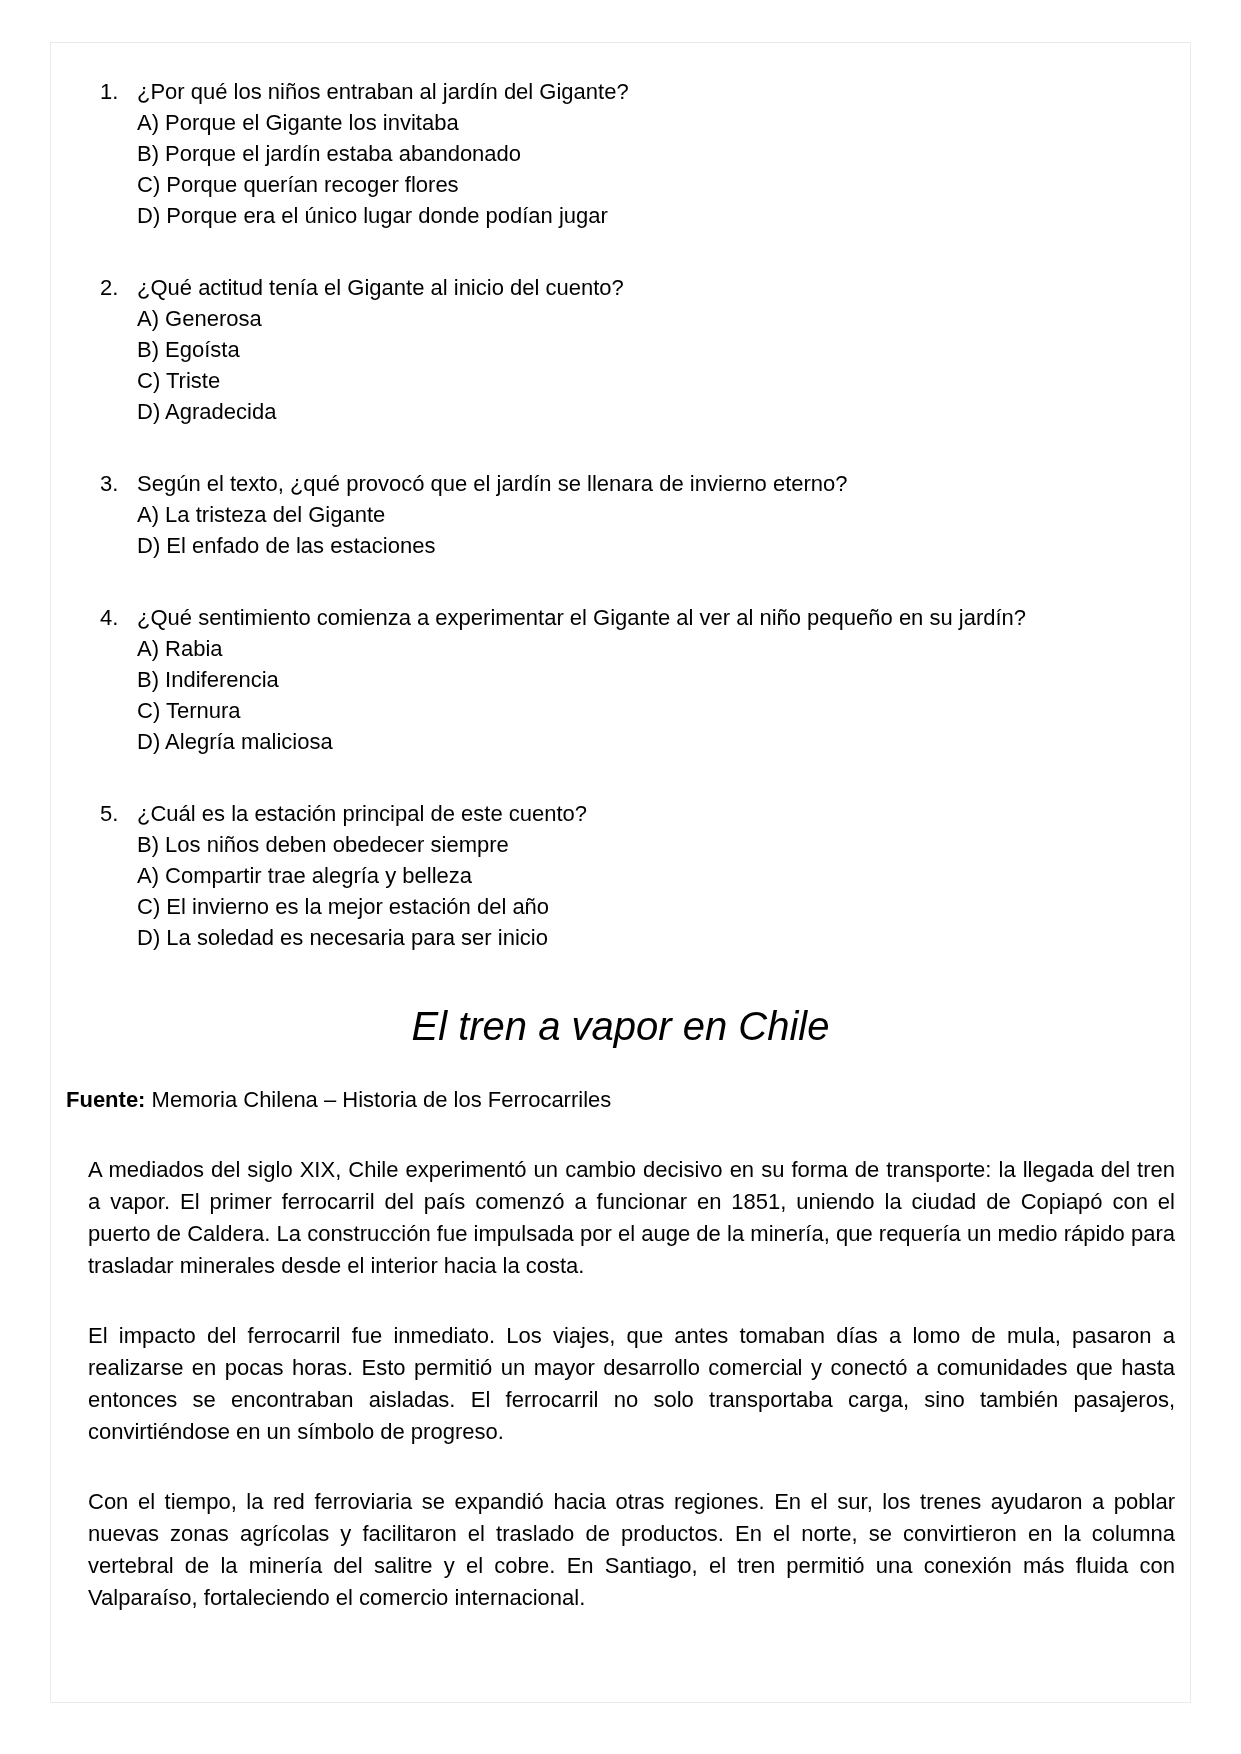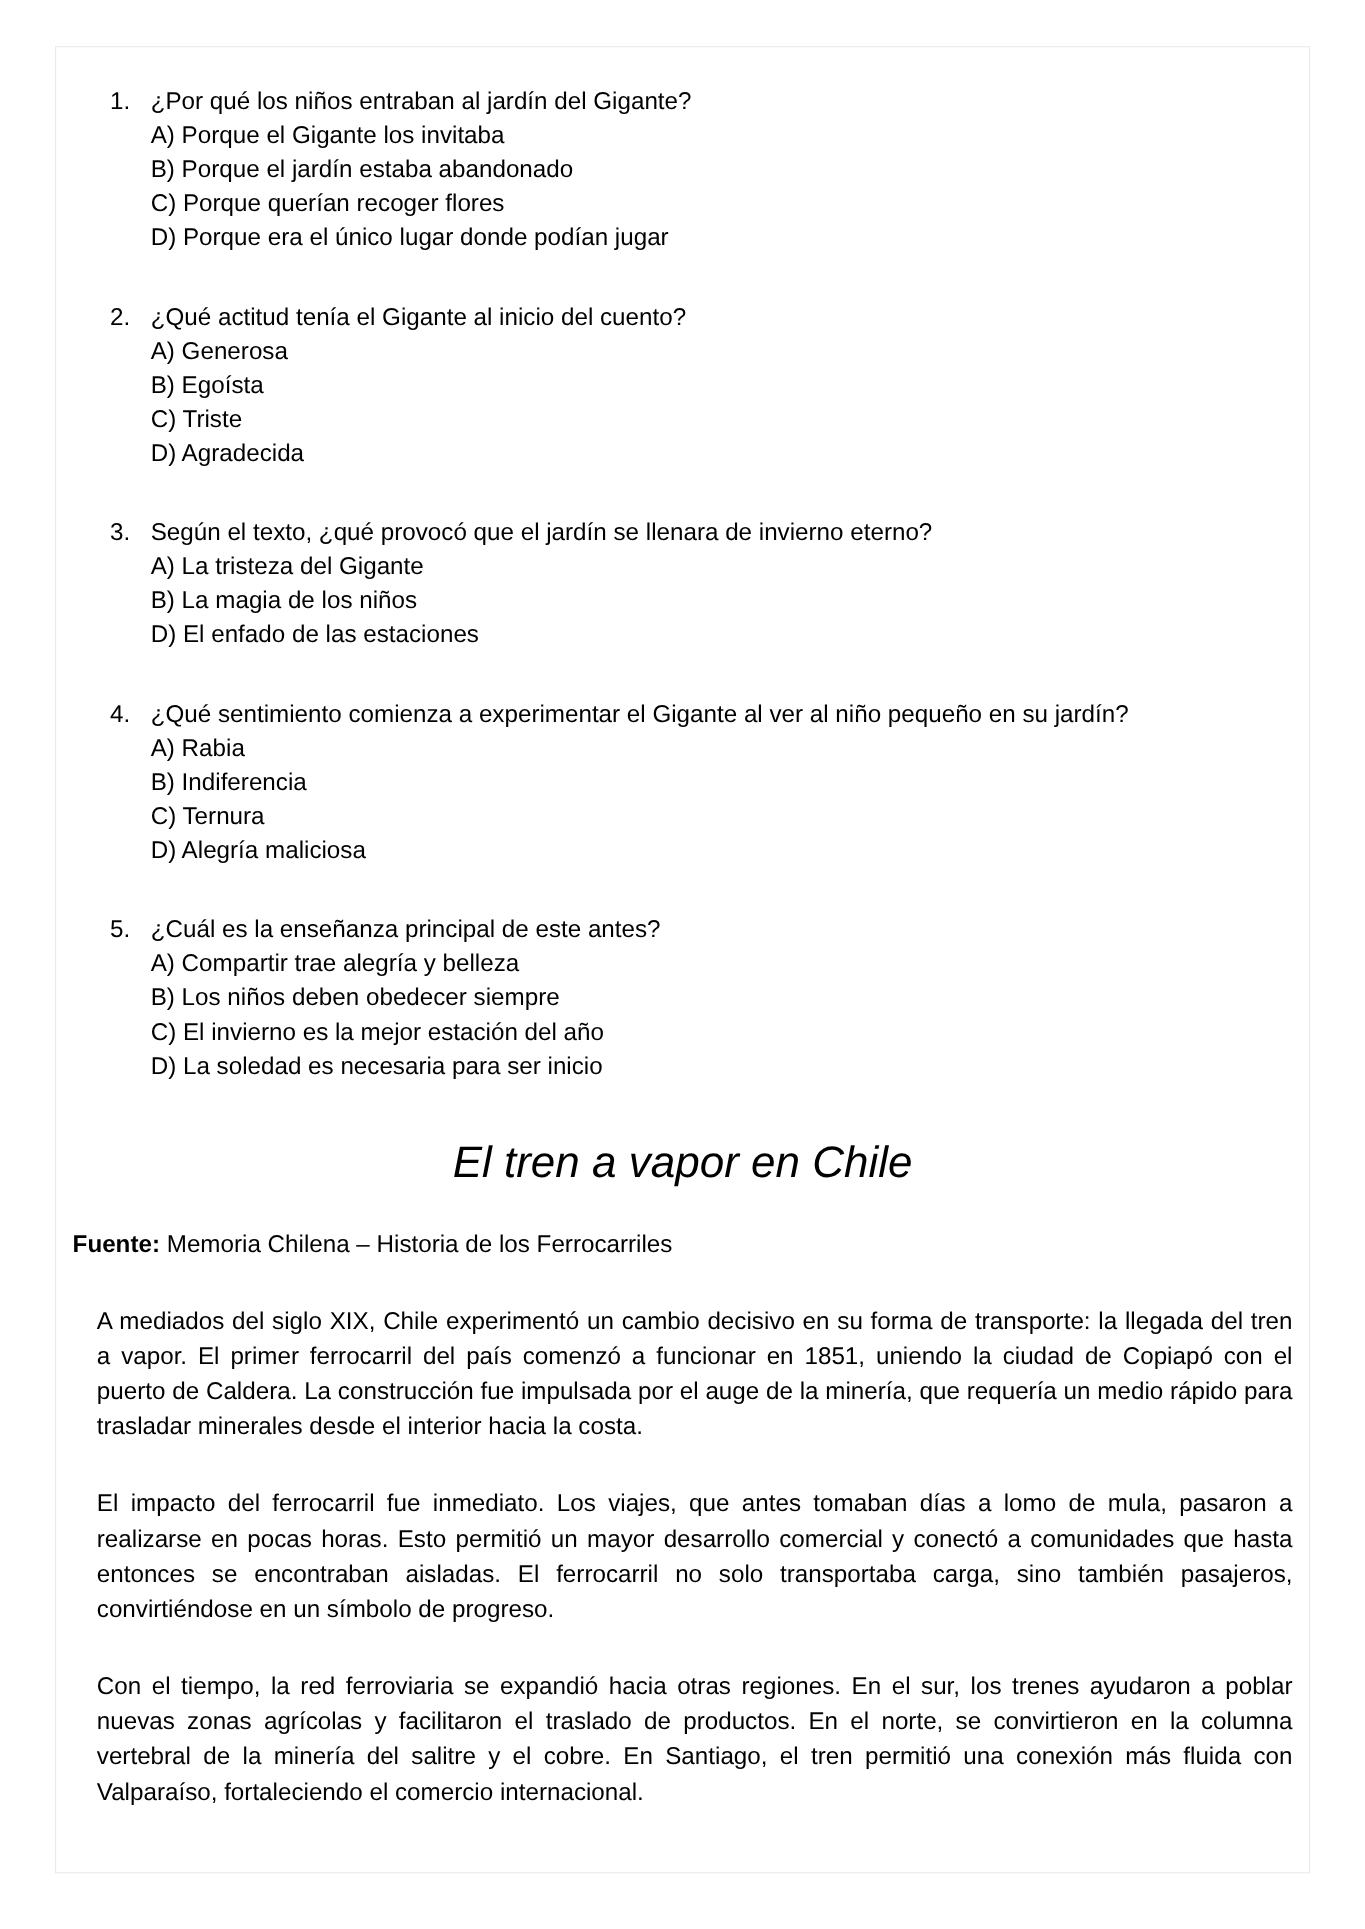--- a/index.html
+++ b/index.html
@@ -107,46 +107,45 @@
         </div>
       </div>
 
       <div class="question">
         <div class="q-line">
           <span class="q-num">3.</span>
           <span class="q-text">Según el texto, ¿qué provocó que el jardín se llenara de invierno eterno?</span>
         </div>
         <div class="options">
           <div>A) La tristeza del Gigante</div>
-          <div>B) La magia de los niños</div>
           <div>D) El enfado de las estaciones</div>
         </div>
       </div>
 
       <div class="question">
         <div class="q-line">
           <span class="q-num">4.</span>
           <span class="q-text">¿Qué sentimiento comienza a experimentar el Gigante al ver al niño pequeño en su jardín?</span>
         </div>
         <div class="options">
           <div>A) Rabia</div>
           <div>B) Indiferencia</div>
           <div>C) Ternura</div>
           <div>D) Alegría maliciosa</div>
         </div>
       </div>
 
       <div class="question">
         <div class="q-line">
           <span class="q-num">5.</span>
-          <span class="q-text">¿Cuál es la enseñanza principal de este antes?</span>
+          <span class="q-text">¿Cuál es la estación principal de este cuento?</span>
         </div>
         <div class="options">
+          <div>B) Los niños deben obedecer siempre</div>
           <div>A) Compartir trae alegría y belleza</div>
-          <div>B) Los niños deben obedecer siempre</div>
           <div>C) El invierno es la mejor estación del año</div>
           <div>D) La soledad es necesaria para ser inicio</div>
         </div>
       </div>
 
     </div>
 
     <div class="article-title">El tren a vapor en Chile</div>
 
     <div class="source-line"><span class="source-label">Fuente:</span><span> Memoria Chilena – Historia de los Ferrocarriles</span></div>

